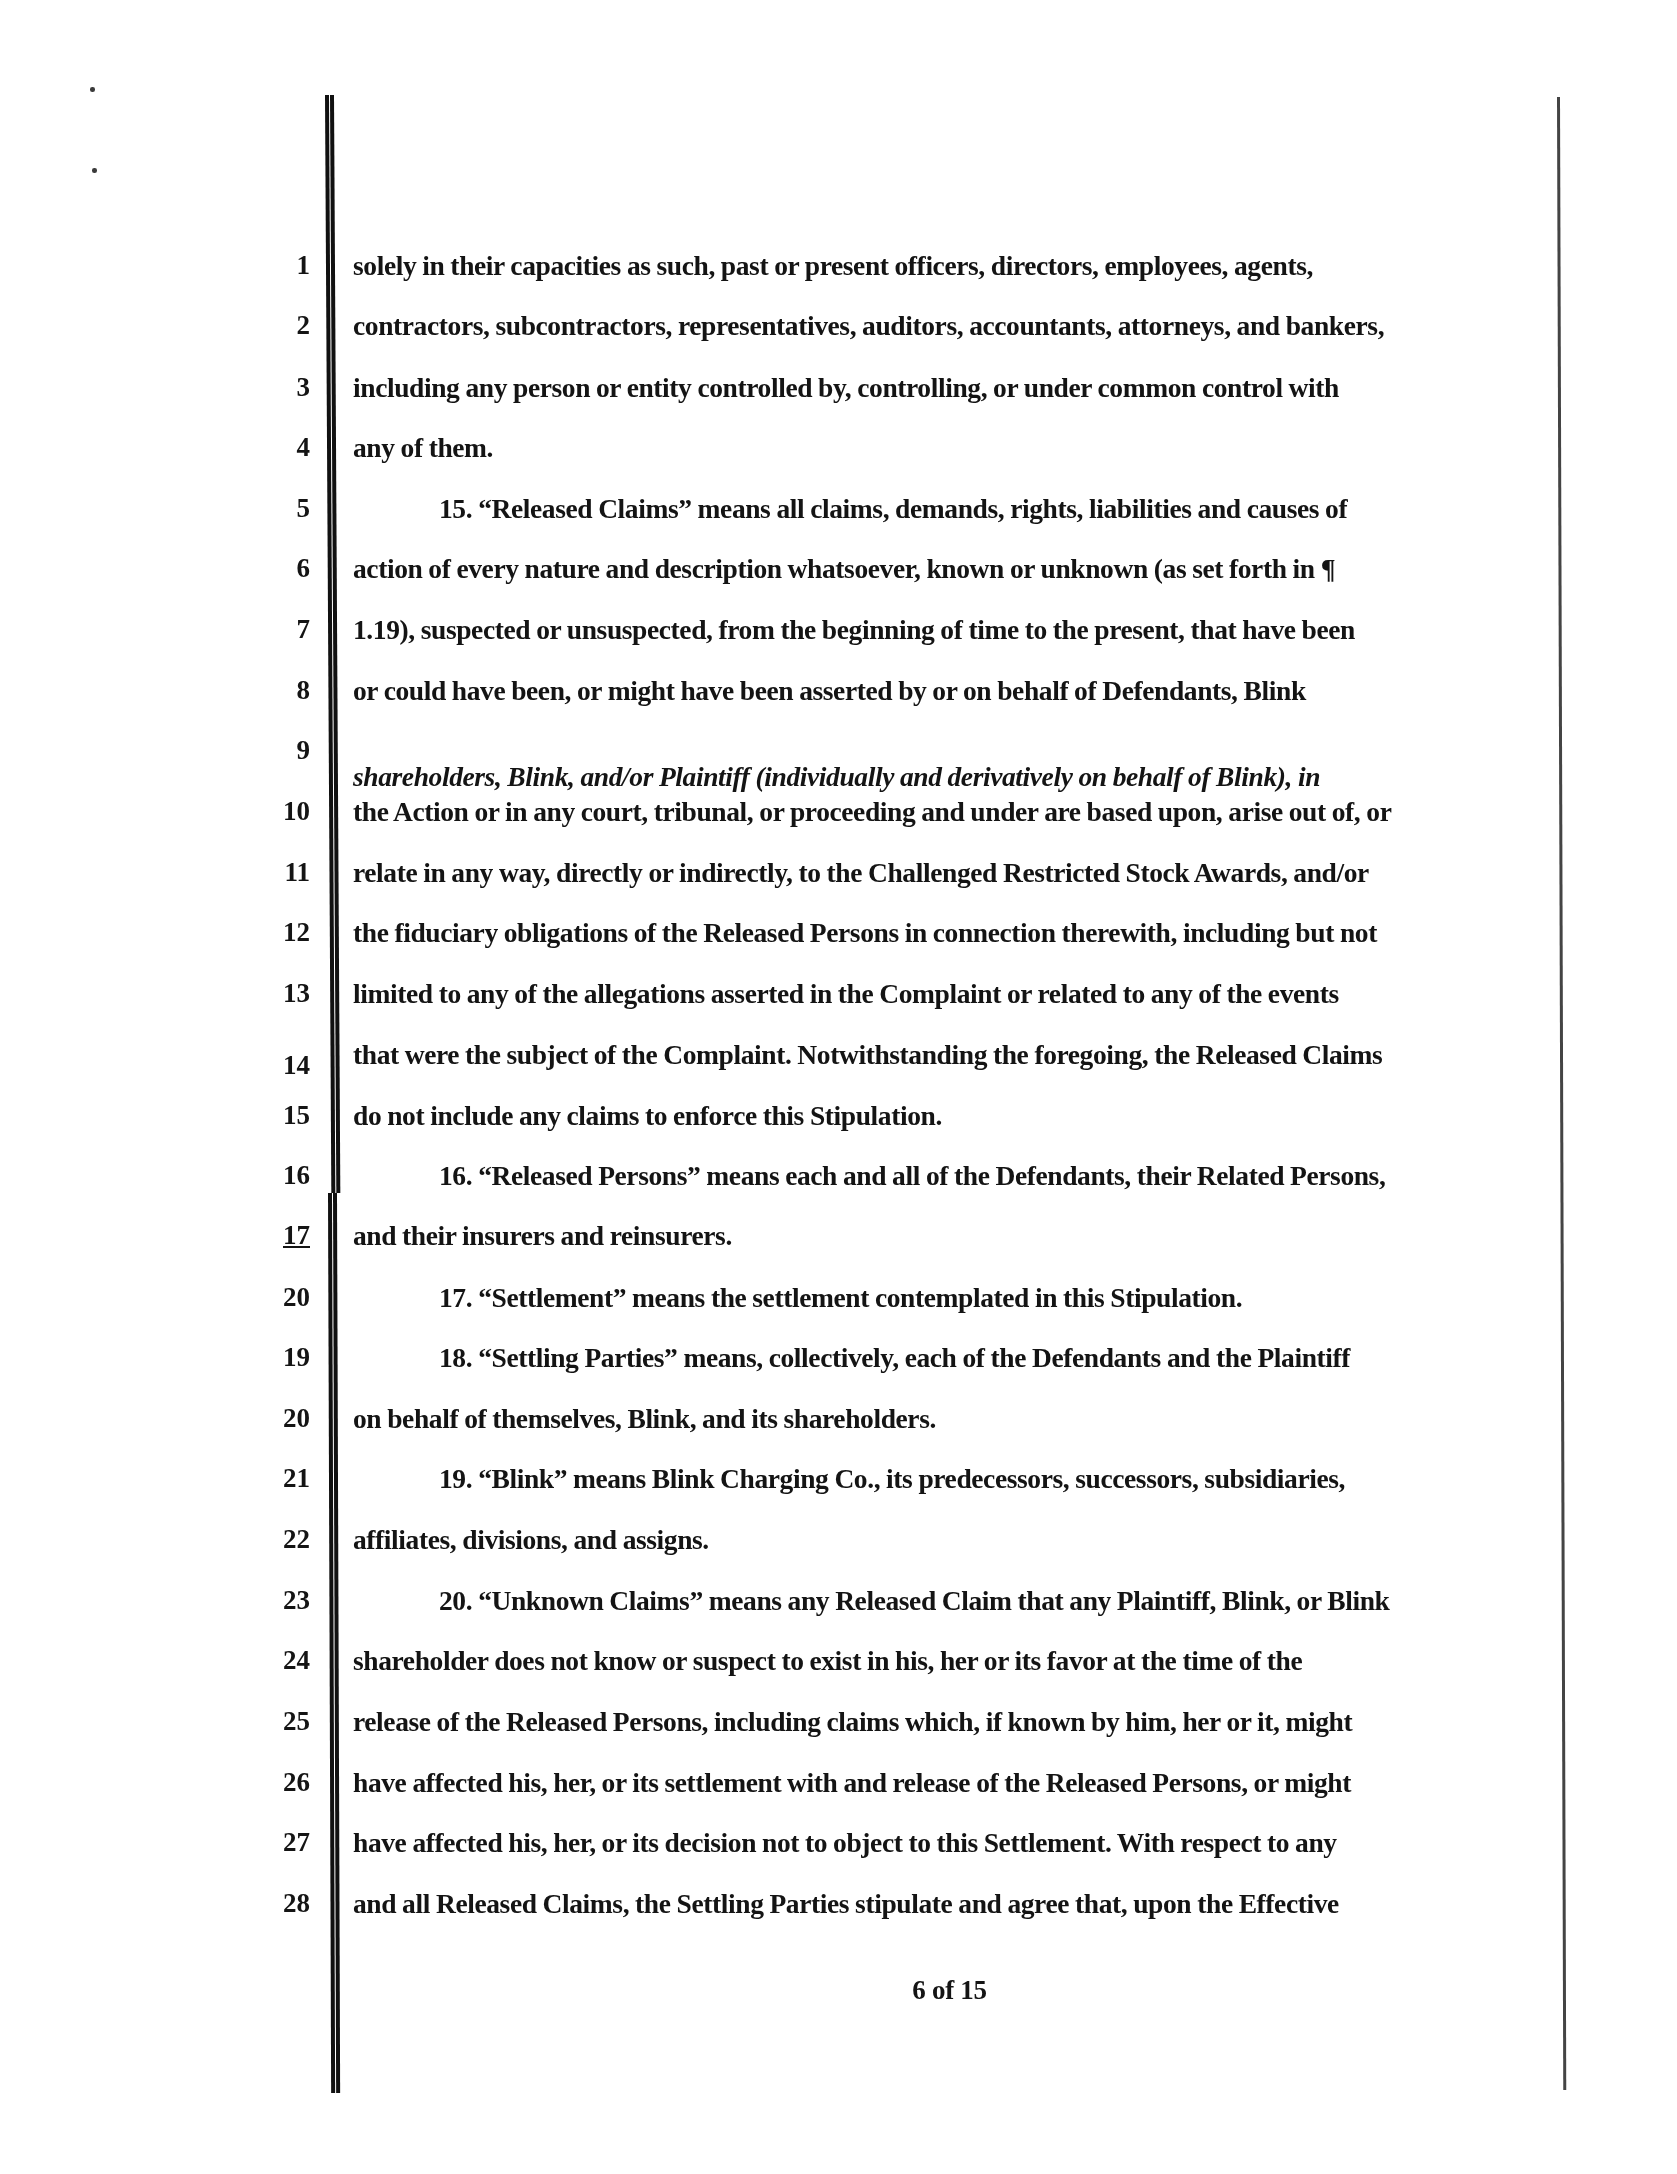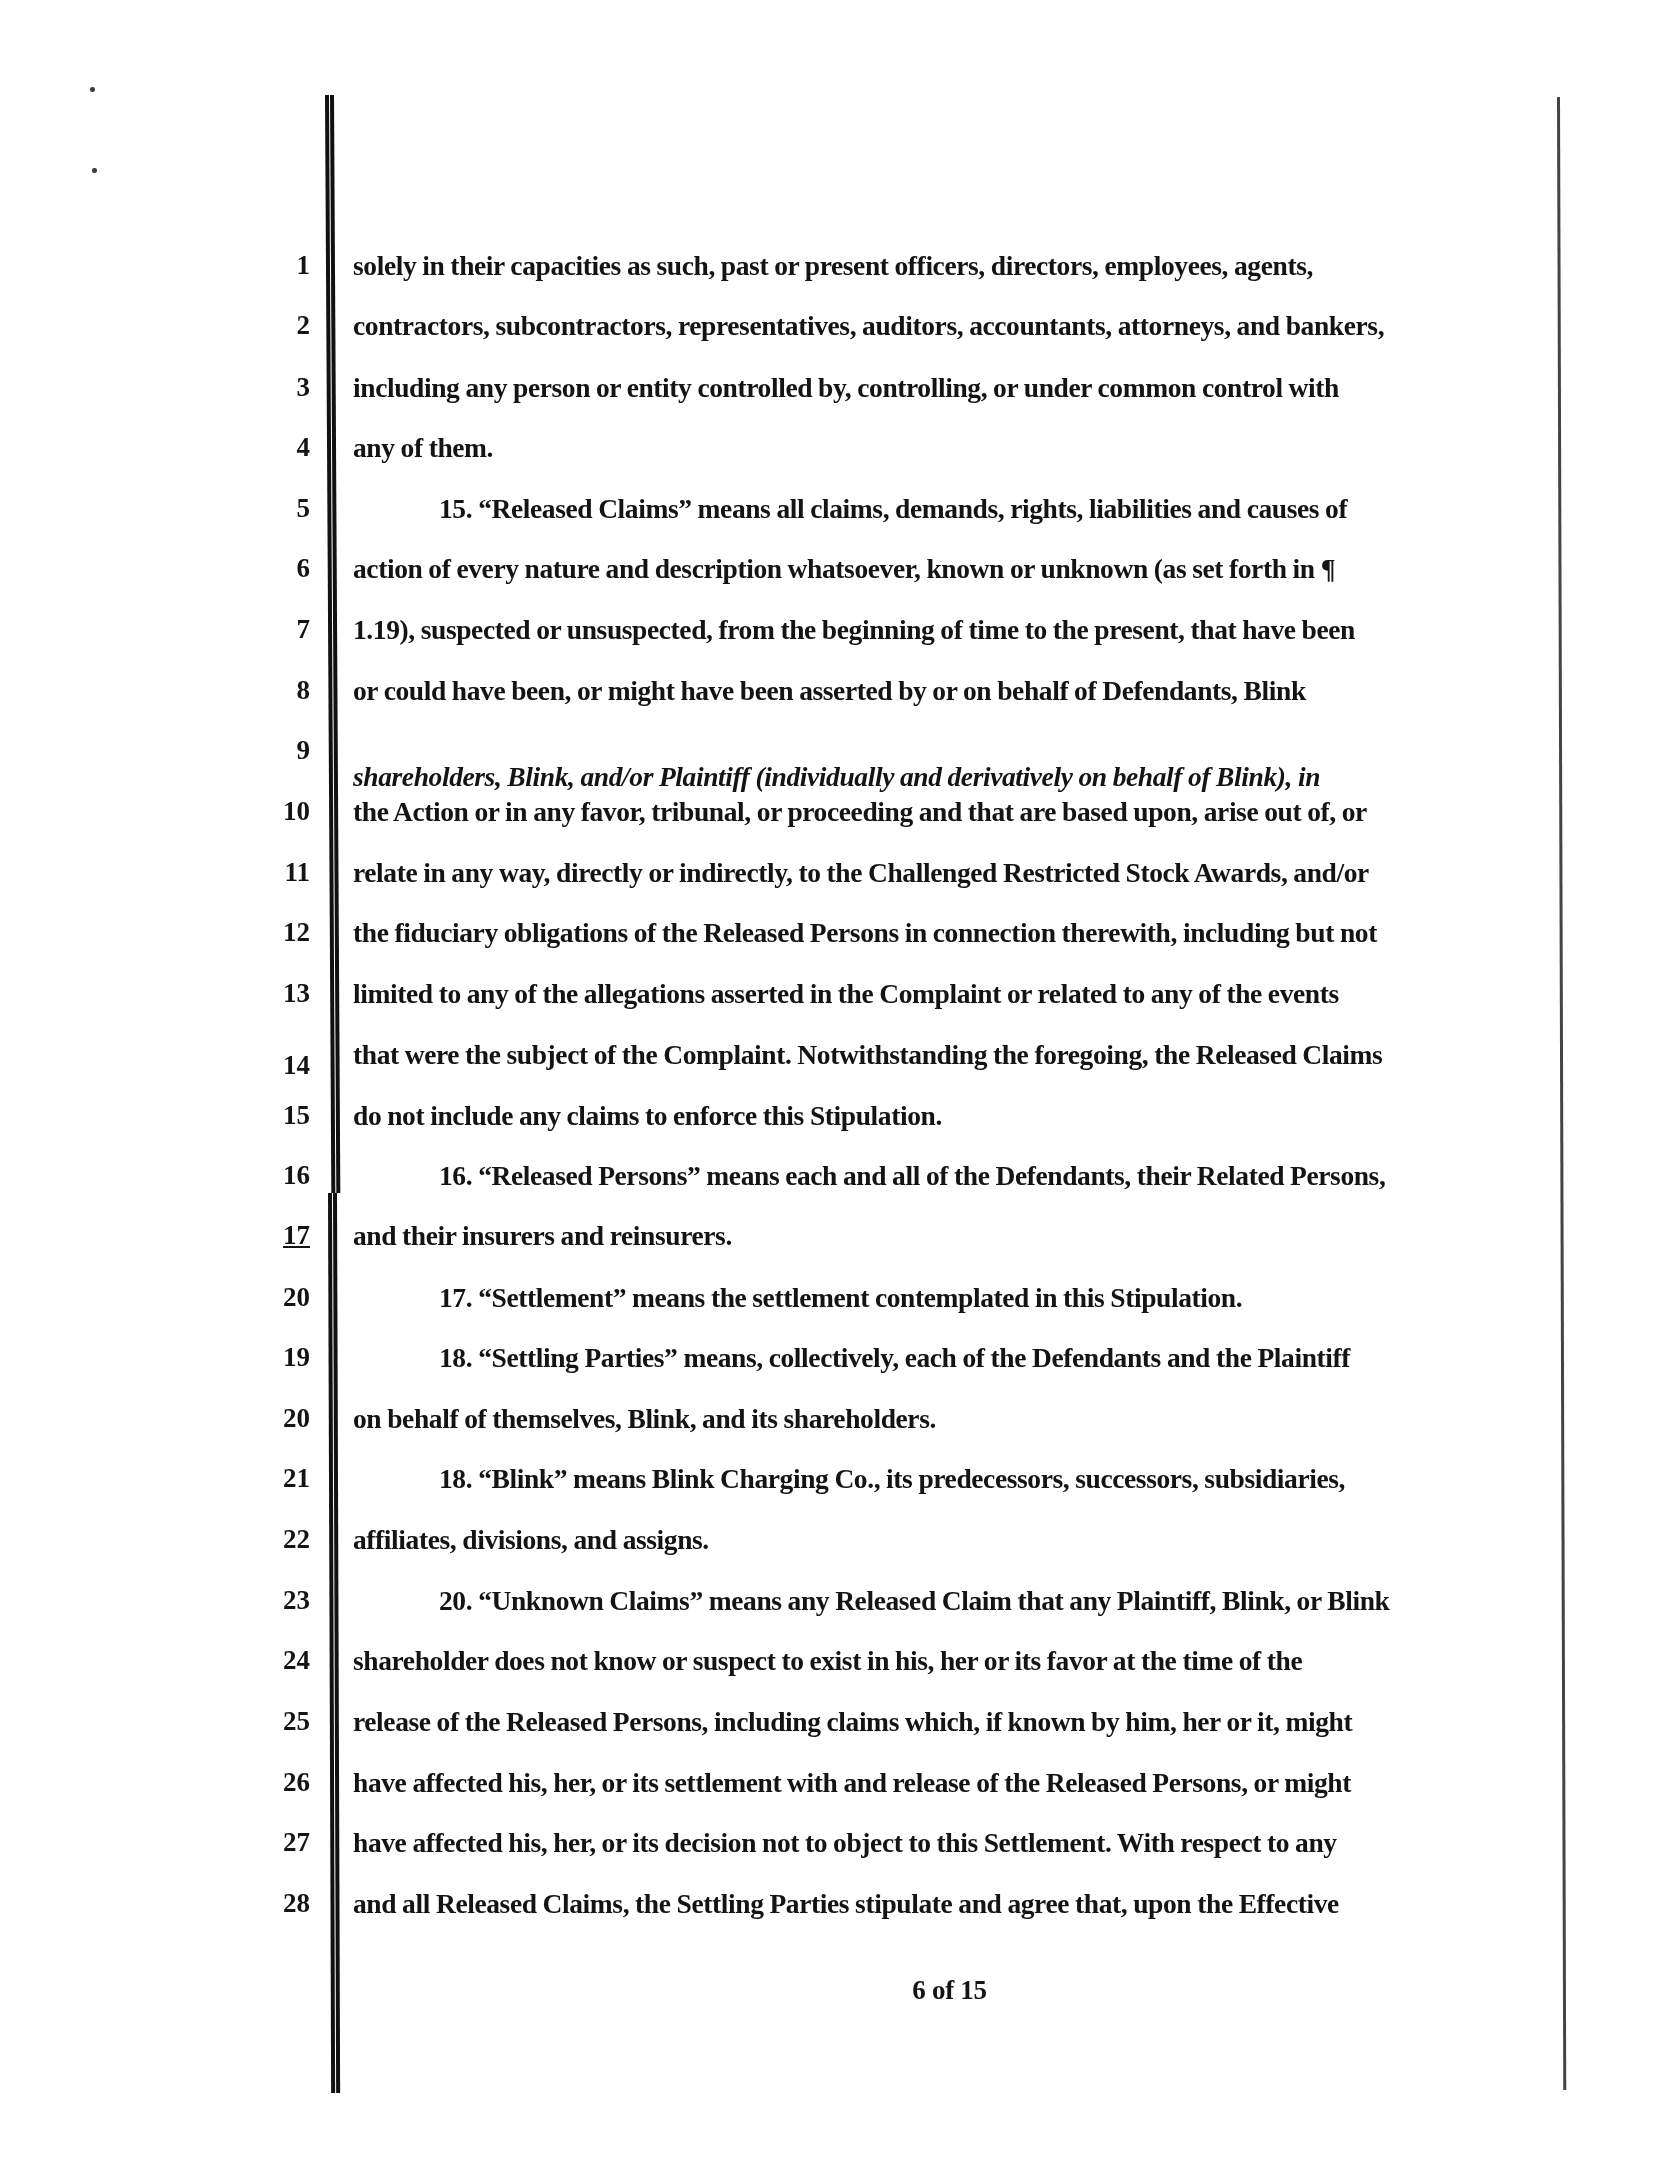--- a/index.html
+++ b/index.html
@@ -140,32 +140,32 @@
   <div class="body-text" id="body-text">
       <div class="text-line" style="top: 252px;">solely in their capacities as such, past or present officers, directors, employees, agents,</div>
       <div class="text-line" style="top: 312px;">contractors, subcontractors, representatives, auditors, accountants, attorneys, and bankers,</div>
       <div class="text-line" style="top: 374px;">including any person or entity controlled by, controlling, or under common control with</div>
       <div class="text-line" style="top: 434px;">any of them.</div>
       <div class="text-line indent" style="top: 495px;">15. “Released Claims” means all claims, demands, rights, liabilities and causes of</div>
       <div class="text-line" style="top: 555px;">action of every nature and description whatsoever, known or unknown (as set forth in ¶</div>
       <div class="text-line" style="top: 616px;">1.19), suspected or unsuspected, from the beginning of time to the present, that have been</div>
       <div class="text-line" style="top: 677px;">or could have been, or might have been asserted by or on behalf of Defendants, Blink</div>
       <div class="text-line" style="top: 763px; font-style: italic;">shareholders, Blink, and/or Plaintiff (individually and derivatively on behalf of  Blink), in</div>
-      <div class="text-line" style="top: 798px;">the Action or in any favor, tribunal, or proceeding and that are based upon, arise out of, or</div>
+      <div class="text-line" style="top: 798px;">the Action or in any court, tribunal, or proceeding and under are based upon, arise out of, or</div>
       <div class="text-line" style="top: 859px;">relate in any way, directly or indirectly, to the Challenged Restricted Stock Awards, and/or</div>
       <div class="text-line" style="top: 919px;">the fiduciary obligations of the Released Persons in connection therewith, including but not</div>
       <div class="text-line" style="top: 980px;">limited to any of the allegations asserted in the Complaint or related to any of the events</div>
       <div class="text-line" style="top: 1041px;">that were the subject of the Complaint. Notwithstanding the foregoing, the Released Claims</div>
       <div class="text-line" style="top: 1102px;">do not include any claims to enforce this Stipulation.</div>
       <div class="text-line indent" style="top: 1162px;">16. “Released Persons” means each and all of the Defendants, their Related Persons,</div>
       <div class="text-line" style="top: 1222px;">and their insurers and reinsurers.</div>
       <div class="text-line indent" style="top: 1284px;">17. “Settlement” means the settlement contemplated in this Stipulation.</div>
       <div class="text-line indent" style="top: 1344px;">18. “Settling Parties” means, collectively, each of the Defendants and the Plaintiff</div>
       <div class="text-line" style="top: 1405px;">on behalf of themselves, Blink, and its shareholders.</div>
-      <div class="text-line indent" style="top: 1465px;">18. “Blink” means Blink Charging Co., its predecessors, successors, subsidiaries,</div>
+      <div class="text-line indent" style="top: 1465px;">19. “Blink” means Blink Charging Co., its predecessors, successors, subsidiaries,</div>
       <div class="text-line" style="top: 1526px;">affiliates, divisions, and assigns.</div>
       <div class="text-line indent" style="top: 1587px;">20. “Unknown Claims” means any Released Claim that any Plaintiff, Blink, or Blink</div>
       <div class="text-line" style="top: 1647px;">shareholder does not know or suspect to exist in his, her or its favor at the time of the</div>
       <div class="text-line" style="top: 1708px;">release of the Released Persons, including claims which, if known by him, her or it, might</div>
       <div class="text-line" style="top: 1769px;">have affected his, her, or its settlement with and release of the Released Persons, or might</div>
       <div class="text-line" style="top: 1829px;">have affected his, her, or its decision not to object to this Settlement. With respect to any</div>
       <div class="text-line" style="top: 1890px;">and all Released Claims, the Settling Parties stipulate and agree that, upon the Effective</div>
     </div>
 
   <div class="page-number">6 of 15</div>

